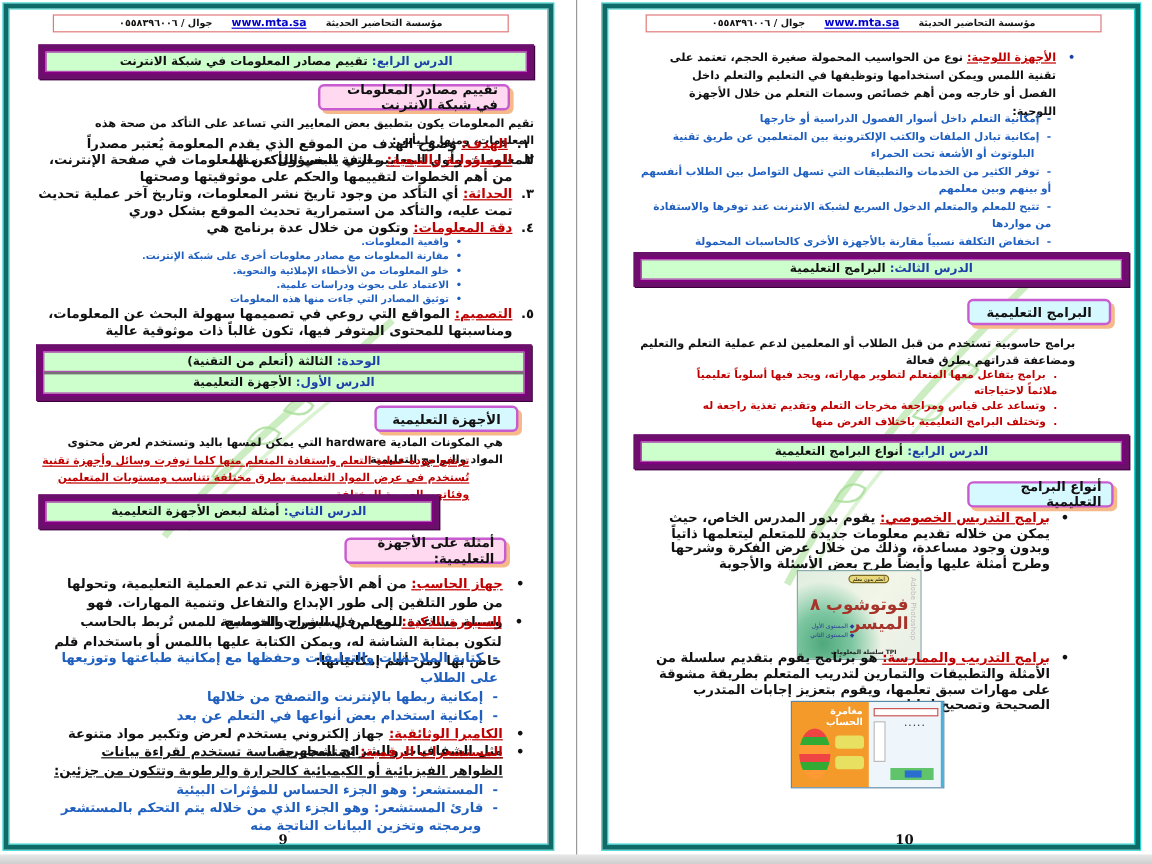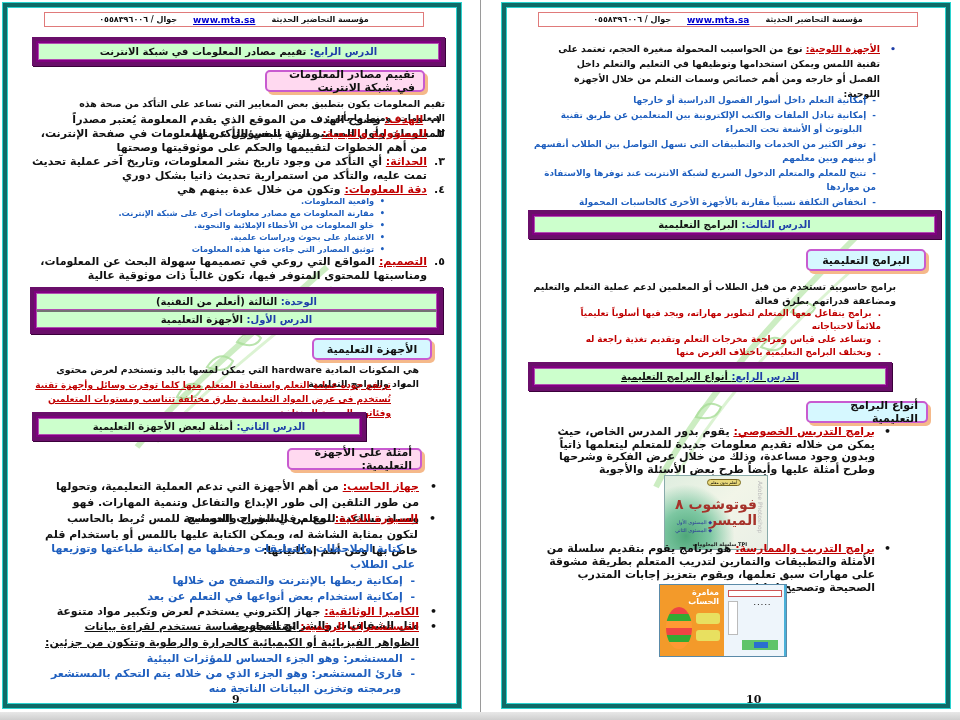--- a/index.html
+++ b/index.html
@@ -110,25 +110,25 @@
           <span class="num" style="display:inline-block; width:18px;">١.</span>
           <span class="red-u">الهدف:</span>
           <span>وضوح الهدف من الموقع الذي يقدم المعلومة يُعتبر مصدراً للمعلومات وأول المعايير التي ينبغي التأكد منها</span>
         </div>
         <div class="txt" style="right:0; left:0; top:14px; padding-right:18px; text-indent:-18px;">
           <span style="display:inline-block; width:18px; text-indent:0;">٢.</span><span class="red-u">المسؤولية والتبعية:</span>
           <span>معرفة المسؤول عن المعلومات في صفحة الإنترنت، من أهم الخطوات لتقييمها والحكم على موثوقيتها وصحتها</span>
         </div>
         <div class="txt" style="right:0; left:0; top:42px; padding-right:18px; text-indent:-18px;">
           <span style="display:inline-block; width:18px; text-indent:0;">٣.</span><span class="red-u">الحداثة:</span>
-          <span>أي التأكد من وجود تاريخ نشر المعلومات، وتاريخ آخر عملية تحديث تمت عليه، والتأكد من استمرارية تحديث ذاتيا بشكل دوري</span>
+          <span>أي التأكد من وجود تاريخ نشر المعلومات، وتاريخ آخر عملية تحديث تمت عليه، والتأكد من استمرارية تحديث الموقع بشكل دوري</span>
         </div>
         <div class="txt" style="right:0; left:0; top:70px; padding-right:18px; text-indent:-18px;">
           <span style="display:inline-block; width:18px; text-indent:0;">٤.</span><span class="red-u">دقة المعلومات:</span>
-          <span>وتكون من خلال عدة بينهم هي</span>
+          <span>وتكون من خلال عدة برنامج هي</span>
         </div>
         <div class="txt blue" style="right:60px; left:0; top:82px; line-height:12px; font-size:8.2px;">
           <div>• &nbsp;<span>واقعية المعلومات.</span></div>
           <div>• &nbsp;<span>مقارنة المعلومات مع مصادر معلومات أخرى على شبكة الإنترنت.</span></div>
           <div>• &nbsp;<span>خلو المعلومات من الأخطاء الإملائية والنحوية.</span></div>
           <div>• &nbsp;<span>الاعتماد على بحوث ودراسات علمية.</span></div>
           <div>• &nbsp;<span>توثيق المصادر التي جاءت منها هذه المعلومات</span></div>
         </div>
         <div class="txt" style="right:0; left:0; top:142px; padding-right:18px; text-indent:-18px;">
           <span style="display:inline-block; width:18px; text-indent:0;">٥.</span><span class="red-u">التصميم:</span>
@@ -229,21 +229,21 @@
       </div>
 
       <div class="txt big" style="right:50px; left:20px; top:273px;">برامج حاسوبية تستخدم من قبل الطلاب أو المعلمين لدعم عملية التعلم والتعليم ومضاعفة قدراتهم بطرق فعالة</div>
 
       <div class="txt red" style="right:65px; left:60px; top:300px; line-height:13px; font-size:8.8px;">
         <div>. &nbsp;<span>برامج يتفاعل معها المتعلم لتطوير مهاراته، ويجد فيها أسلوباً تعليمياً ملائماً لاحتياجاته</span></div>
         <div>. &nbsp;<span>وتساعد على قياس ومراجعة مخرجات التعلم وتقديم تغذية راجعة له</span></div>
         <div>. &nbsp;<span>وتختلف البرامج التعليمية باختلاف الغرض منها</span></div>
       </div>
 
-      <div class="lesson-bar" style="left:22px; width:364px; top:355px;text-decoration:underline;">
+      <div class="lesson-bar" style="left:22px; width:413px; top:355px;">
         <div class="inner"><span class="lbl">الدرس الرابع:</span> <span>أنواع البرامج التعليمية</span></div>
       </div>
 
       <div class="section-pill cyan" style="left:300px; top:394px; width:122px;">
         <span>أنواع البرامج التعليمية</span>
       </div>
 
       <div class="txt" style="right:55px; left:25px; top:419px; line-height:12.5px; padding-right:16px; text-indent:-16px;">
         <span style="display:inline-block; width:16px; text-indent:0;">•</span><span class="red-u">برامج التدريس الخصوصي:</span>
         <span>يقوم بدور المدرس الخاص، حيث يمكن من خلاله تقديم معلومات جديدة للمتعلم ليتعلمها ذاتياً وبدون وجود مساعدة، وذلك من خلال عرض الفكرة وشرحها وطرح أمثلة عليها وأيضاً طرح بعض الأسئلة والأجوبة</span>

